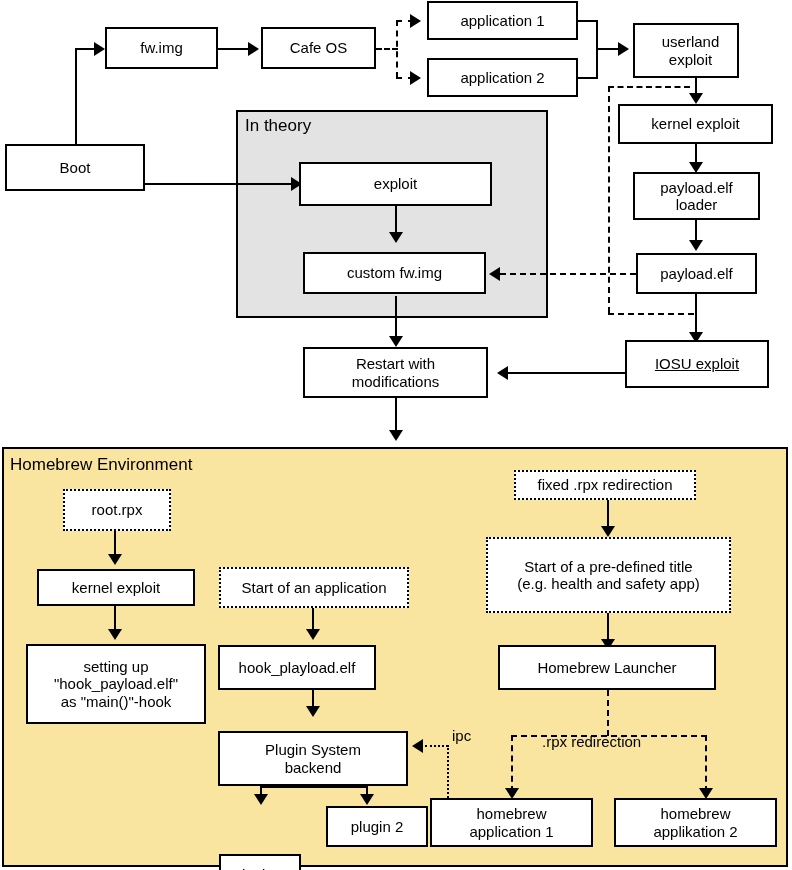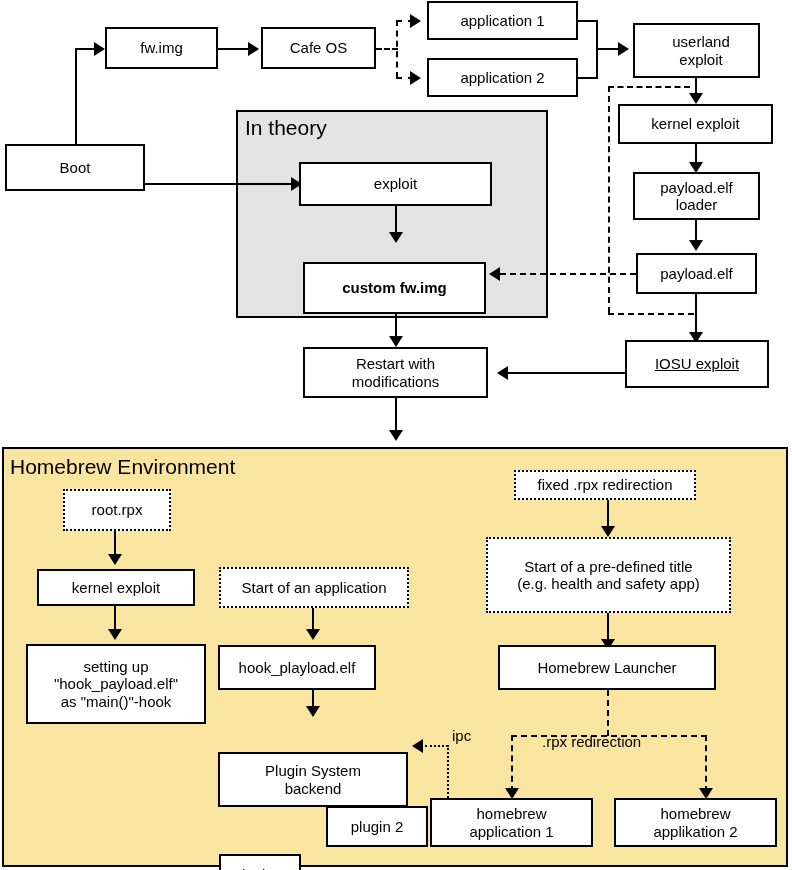--- a/index.html
+++ b/index.html
@@ -1,21 +1,21 @@
 <!DOCTYPE html>
 <html><head>
 <meta charset="utf-8">
 <style>
   html,body{margin:0;padding:0;background:#ffffff;}
   body{font-family:"Liberation Sans","DejaVu Sans",sans-serif;}
   #canvas{position:relative;width:792px;height:870px;background:#ffffff;overflow:hidden;}
 
   
   .region{position:absolute;box-sizing:border-box;border:2px solid #000;}
-  .region-label{position:absolute;font-size:21px;color:#000;white-space:nowrap;}
+  .region-label{position:absolute;font-size:17px;color:#000;white-space:nowrap;}
 
   
   .node{position:absolute;box-sizing:border-box;background:#ffffff;border:2px solid #000;
         display:flex;align-items:center;justify-content:center;text-align:center;
         font-size:15px;line-height:1.15;color:#000;}
   .node.dotted{border:2px dotted #000;}
   .node .lbl{padding:0 4px;white-space:pre-line;}
 
   
   .ln{position:absolute;background:#000;}
@@ -150,21 +150,21 @@
   </div>
 
   <div class="node" style="left:427px;top:1px;width:151px;height:39px;">
     <span class="lbl">application 1</span>
   </div>
 
   <div class="node" style="left:427px;top:58px;width:151px;height:39px;">
     <span class="lbl">application 2</span>
   </div>
 
-  <div class="node" style="left:633px;top:23px;width:127px;height:55px;padding-left:9px;">
+  <div class="node" style="left:633px;top:23px;width:106px;height:55px;padding-left:9px;">
     <span class="lbl">userland
 exploit</span>
   </div>
 
   <div class="node" style="left:618px;top:104px;width:155px;height:40px;">
     <span class="lbl">kernel exploit</span>
   </div>
 
   <div class="node" style="left:633px;top:172px;width:127px;height:48px;">
     <span class="lbl">payload.elf
@@ -176,21 +176,21 @@
   </div>
 
   <div class="node" style="left:625px;top:340px;width:144px;height:48px;text-decoration:underline;">
     <span class="lbl">IOSU exploit</span>
   </div>
 
   <div class="node" style="left:299px;top:162px;width:193px;height:44px;">
     <span class="lbl">exploit</span>
   </div>
 
-  <div class="node" style="left:303px;top:262px;width:183px;height:52px;font-weight:bold;">
+  <div class="node" style="left:303px;top:252px;width:183px;height:42px;">
     <span class="lbl">custom fw.img</span>
   </div>
 
   <div class="node" style="left:303px;top:347px;width:185px;height:51px;">
     <span class="lbl">Restart with
 modifications</span>
   </div>
 
   <div class="node dotted" style="left:63px;top:489px;width:108px;height:42px;">
     <span class="lbl">root.rpx</span>
@@ -207,21 +207,21 @@
   </div>
 
   <div class="node dotted" style="left:219px;top:567px;width:190px;height:41px;">
     <span class="lbl">Start of an application</span>
   </div>
 
   <div class="node" style="left:218px;top:645px;width:158px;height:45px;">
     <span class="lbl">hook_playload.elf</span>
   </div>
 
-  <div class="node" style="left:218px;top:752px;width:190px;height:55px;">
+  <div class="node" style="left:218px;top:731px;width:190px;height:55px;">
     <span class="lbl">Plugin System
 backend</span>
   </div>
 
   <div class="node" style="left:219px;top:806px;width:82px;height:41px;margin-top:48px;">
     <span class="lbl">plugin 1</span>
   </div>
 
   <div class="node" style="left:326px;top:806px;width:102px;height:41px;">
     <span class="lbl">plugin 2</span>

